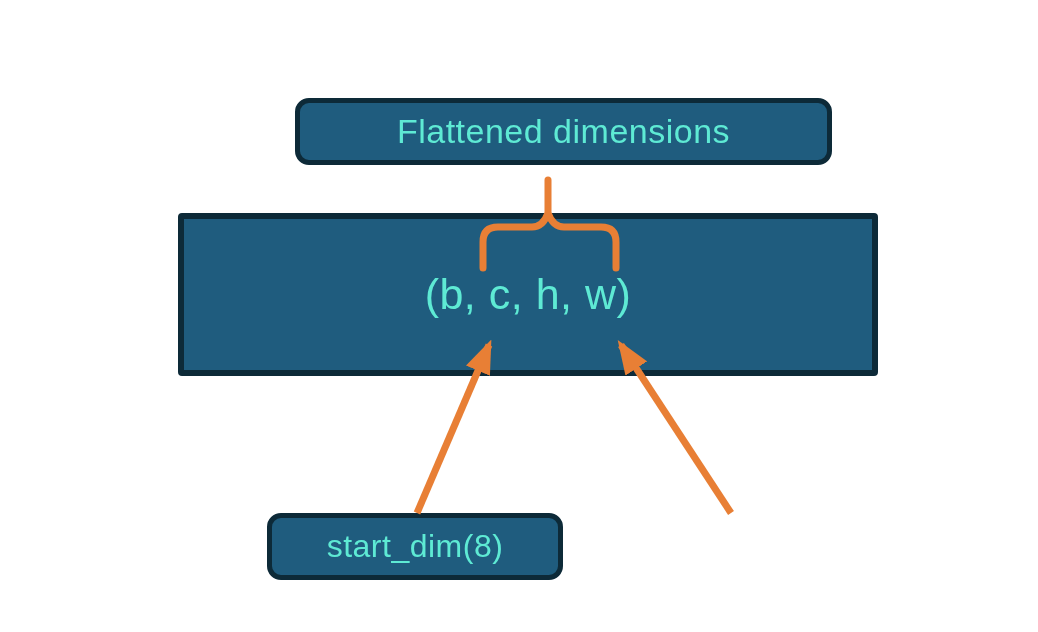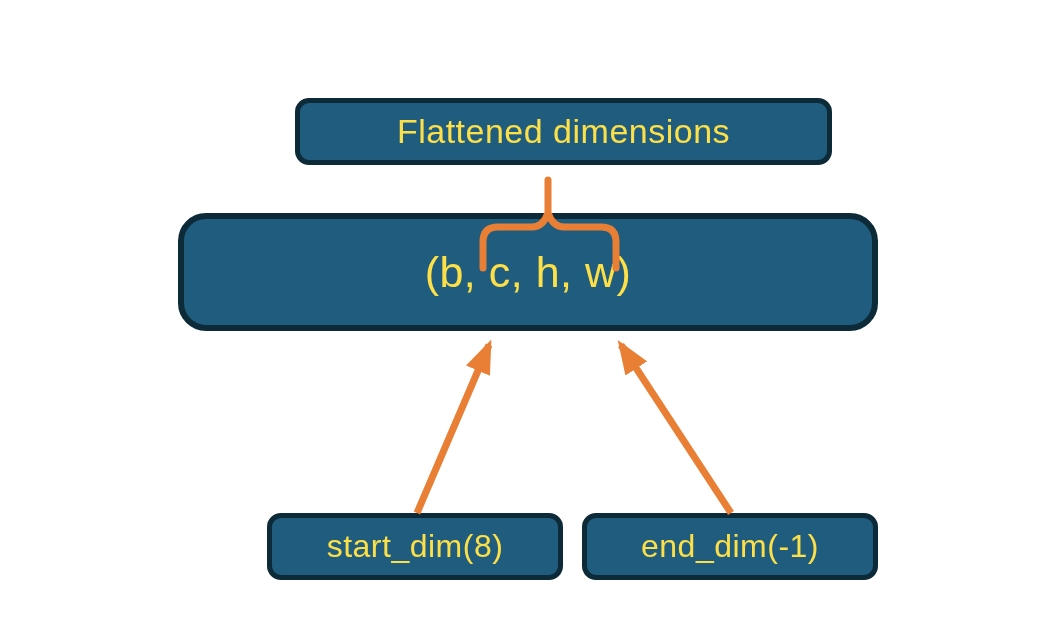--- a/index.html
+++ b/index.html
@@ -14,41 +14,41 @@
     background: #ffffff;
     font-family: "Liberation Sans", sans-serif;
     overflow: hidden;
   }
   .node {
     position: absolute;
     box-sizing: border-box;
     background: #1f5c7e;
     border: 5px solid #0d2a38;
     border-radius: 14px;
-    color: #fde047;
+    color: #5eead4;
     display: flex;
     align-items: center;
     justify-content: center;
     letter-spacing: 0.5px;
     white-space: nowrap;
   }
   .title-box {
     left: 295px;
     top: 98px;
     width: 537px;
     height: 67px;
     font-size: 34px;
   }
   .tensor-box {
     left: 178px;
     top: 213px;
     width: 700px;
-    height: 118px;
+    height: 163px;
     border-width: 6px;
-    border-radius: 28px;
+    border-radius: 4px;
     font-size: 43px;
   }
   .param-box {
     top: 513px;
     width: 296px;
     height: 67px;
     font-size: 32px;
   }
   .start-box { left: 267px; }
   .end-box   { left: 582px; }
@@ -71,23 +71,20 @@
   </div>
 
   <div class="node tensor-box">
     <span>(b, c, h, w)</span>
   </div>
 
   <div class="node param-box start-box">
     <span>start_dim(8)</span>
   </div>
 
-  <div class="node param-box end-box">
-    <span>end_dim(-1)</span>
-  </div>
 
   <svg class="overlay" viewBox="0 0 1038 632" xmlns="http://www.w3.org/2000/svg">
     <defs>
       <marker id="arrowhead" markerWidth="34" markerHeight="26" refX="28" refY="13" orient="auto" markerUnits="userSpaceOnUse">
         <path d="M0,0 L34,13 L0,26 Z" fill="#e87f35"></path>
       </marker>
     </defs>
 
     <path d="M 548 180 L 548 214
              M 483 268 L 483 242

